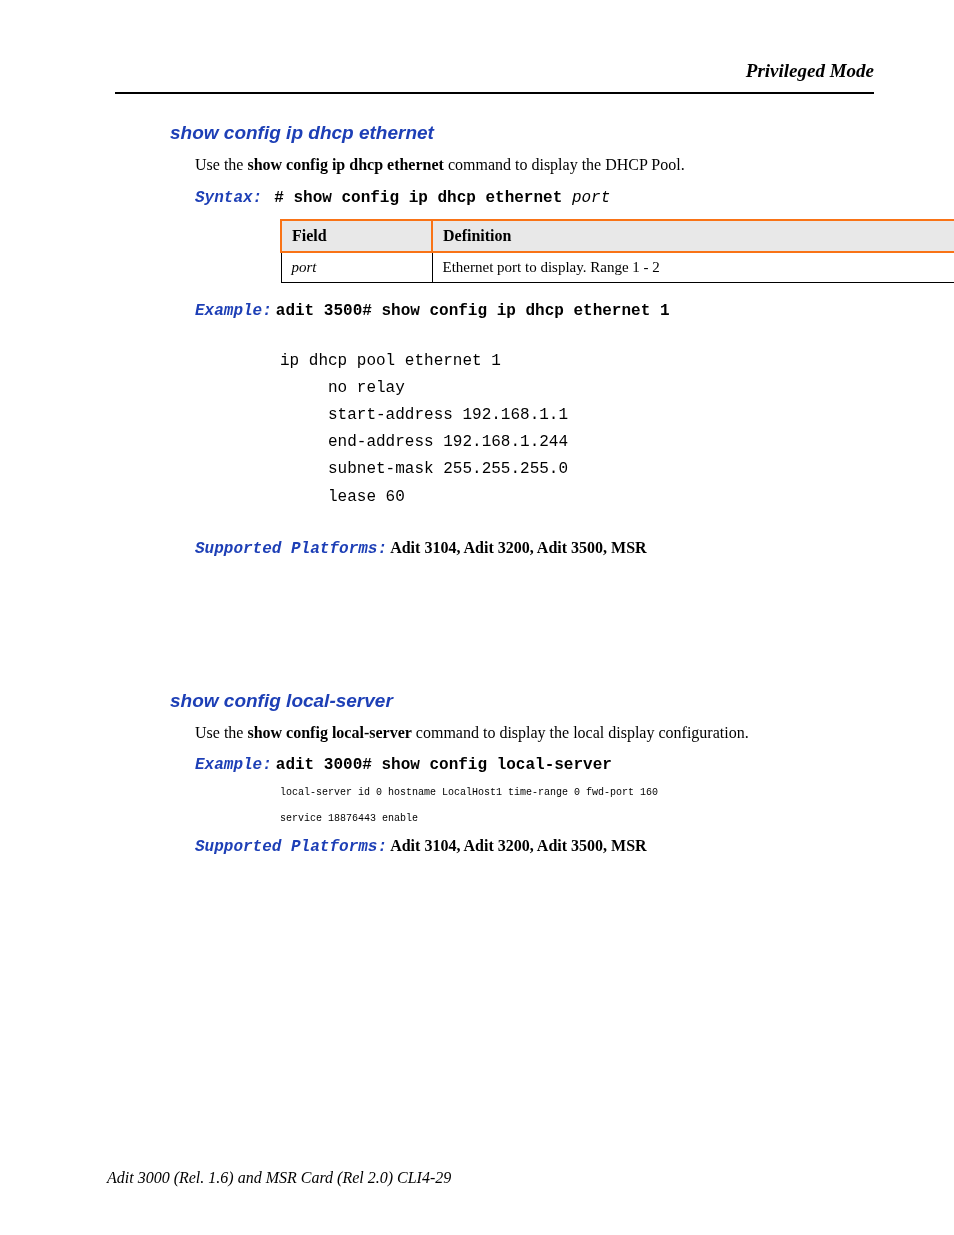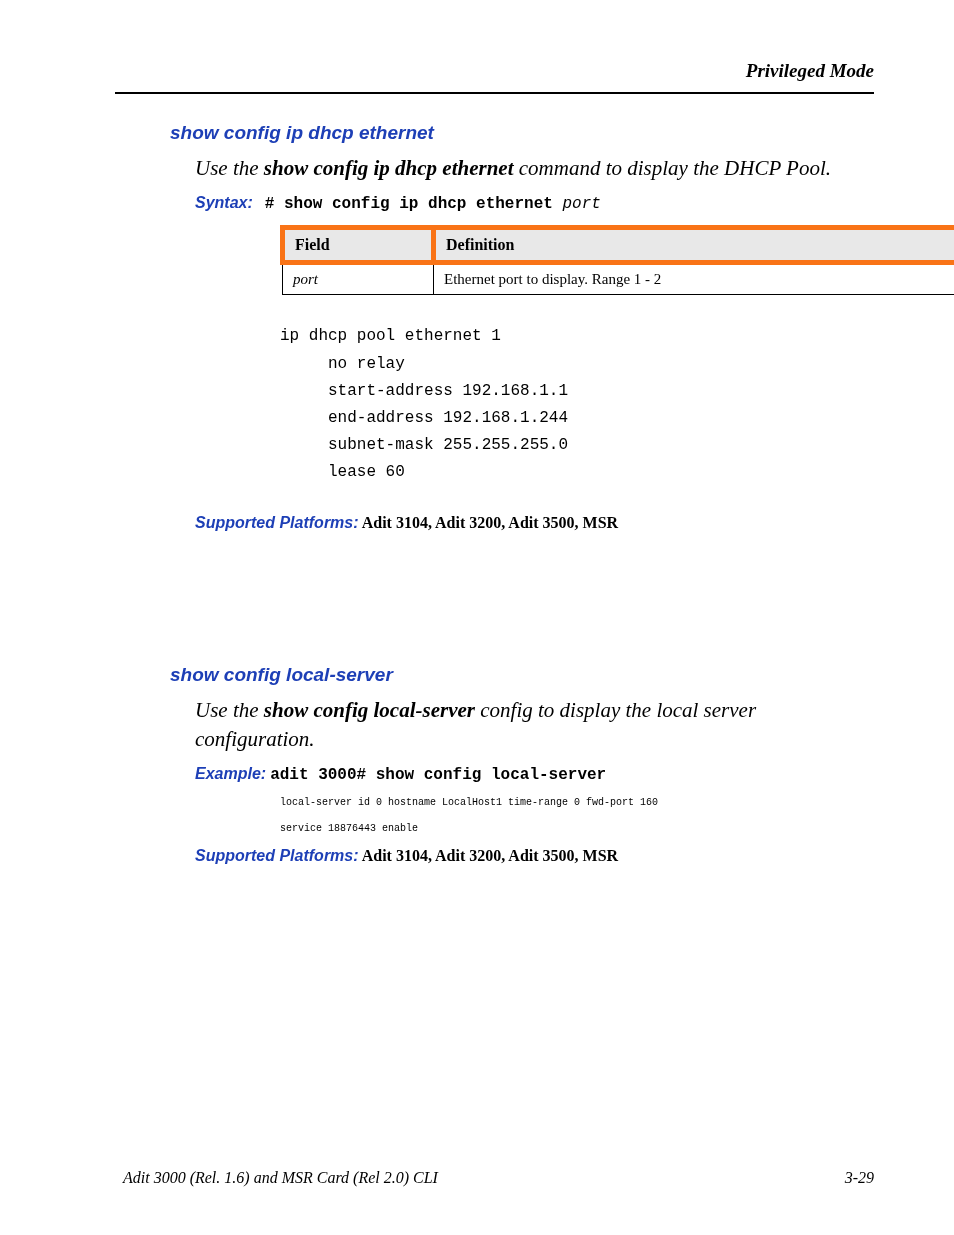--- a/index.html
+++ b/index.html
@@ -33,31 +33,30 @@
   .section-title {
     color: #1d3fb6;
     font-family: Arial, Helvetica, sans-serif;
     font-weight: bold;
     font-style: italic;
     font-size: 19px;
     margin: 0 0 10px 55px;
   }
   .body-text {
     margin: 0 0 12px 80px;
-    font-size: 21px;
+    font-size: 16px;
     line-height: 1.35;
-    font-style: italic;
   }
   .label-row {
     margin: 0 0 12px 80px;
     font-size: 16px;
   }
   .label {
     color: #1d3fb6;
-    font-family: Liberation Sans, sans-serif;
+    font-family: Liberation Mono, monospace;
     font-weight: bold;
     font-style: italic;
   }
   .mono {
     font-family: "Courier New", Courier, monospace;
     font-size: 16px;
   }
   .bold { font-weight: bold; }
   .italic { font-style: italic; }
   table.field-table {
@@ -65,21 +64,21 @@
     border-collapse: collapse;
     width: 700px;
   }
   table.field-table th {
     background: #e8e8e8;
     text-align: left;
     font-family: "Times New Roman", Times, serif;
     font-weight: bold;
     font-size: 16px;
     padding: 6px 10px;
-    border: 5px solid #f97316;
+    border: 2px solid #f97316;
   }
   table.field-table td {
     font-family: "Times New Roman", Times, serif;
     font-size: 15px;
     padding: 6px 10px;
     border: 1px solid #000;
   }
   table.field-table td.fieldcell { font-style: italic; width: 130px; }
   .code-block {
     font-family: "Courier New", Courier, monospace;
@@ -91,26 +90,25 @@
   .example-output {
     font-family: "Courier New", Courier, monospace;
     font-size: 10px;
     margin: 4px 0 12px 165px;
     line-height: 1.35;
   }
   .section-gap { height: 120px; }
   .footer {
     position: absolute;
     bottom: 48px;
-    left: 123px;
+    left: 107px;
     right: 80px;
     font-style: italic;
     font-size: 16px;
     display: flex;
-    justify-content: space-between;
   }
 </style>
 </head>
 <body>
 
 <div class="page">
   <div class="header">Privileged Mode</div>
   <hr class="hr">
 
   <div class="section-title">show config ip dhcp ethernet</div>
@@ -129,49 +127,52 @@
       <th>Field</th>
       <th>Definition</th>
     </tr>
     <tr>
       <td class="fieldcell">port</td>
       <td>Ethernet port to display. Range 1 - 2</td>
     </tr>
   </tbody>
     </table>
 
+  <div class="label-row">
+    <span class="label">Example:</span>&nbsp;<span class="mono bold">adit 3500# show config ip dhcp ethernet 1</span>
+  </div>
 
   <div class="code-block">ip dhcp pool ethernet 1
      no relay
      start-address 192.168.1.1
      end-address 192.168.1.244
      subnet-mask 255.255.255.0
      lease 60</div>
 
   <div class="label-row">
     <span class="label">Supported Platforms:</span><span class="bold">  Adit 3104, Adit 3200, Adit 3500, MSR</span>
   </div>
 
   <div class="section-gap"></div>
 
   <div class="section-title">show config local-server</div>
 
   <p class="body-text">
-    <span>Use the </span><span class="bold">show config local-server</span><span> config to display the local server configuration.</span>
+    <span>Use the </span><span class="bold">show config local-server</span><span> command to display the local display configuration.</span>
   </p>
 
 
   <div class="label-row">
     <span class="label">Example:</span>&nbsp;<span class="mono bold">adit 3000# show config local-server</span>
   </div>
 
   <div class="example-output">local-server id 0 hostname LocalHost1 time-range 0 fwd-port 160</div>
   <div class="example-output">service 18876443  enable</div>
 
   <div class="label-row">
     <span class="label">Supported Platforms:</span><span class="bold">  Adit 3104, Adit 3200, Adit 3500, MSR</span>
   </div>
 
   <div class="footer">
     <span>Adit 3000 (Rel. 1.6) and MSR Card (Rel 2.0) CLI</span>
-    <span>3-29</span>
+    <span>4-29</span>
   </div>
 </div>
 
 </body></html>

